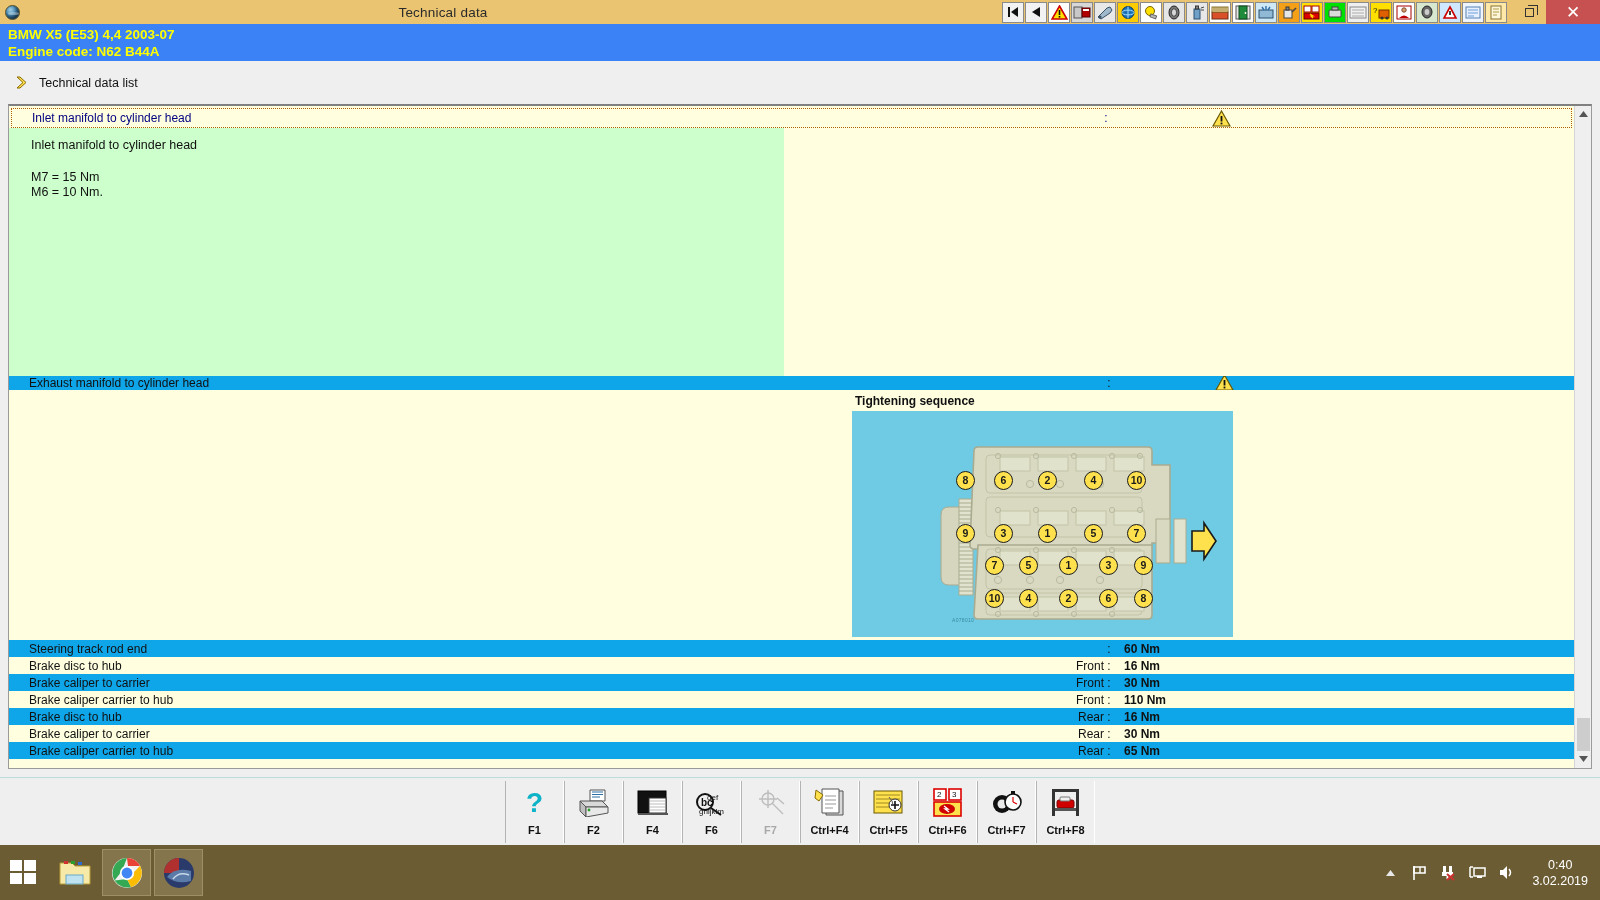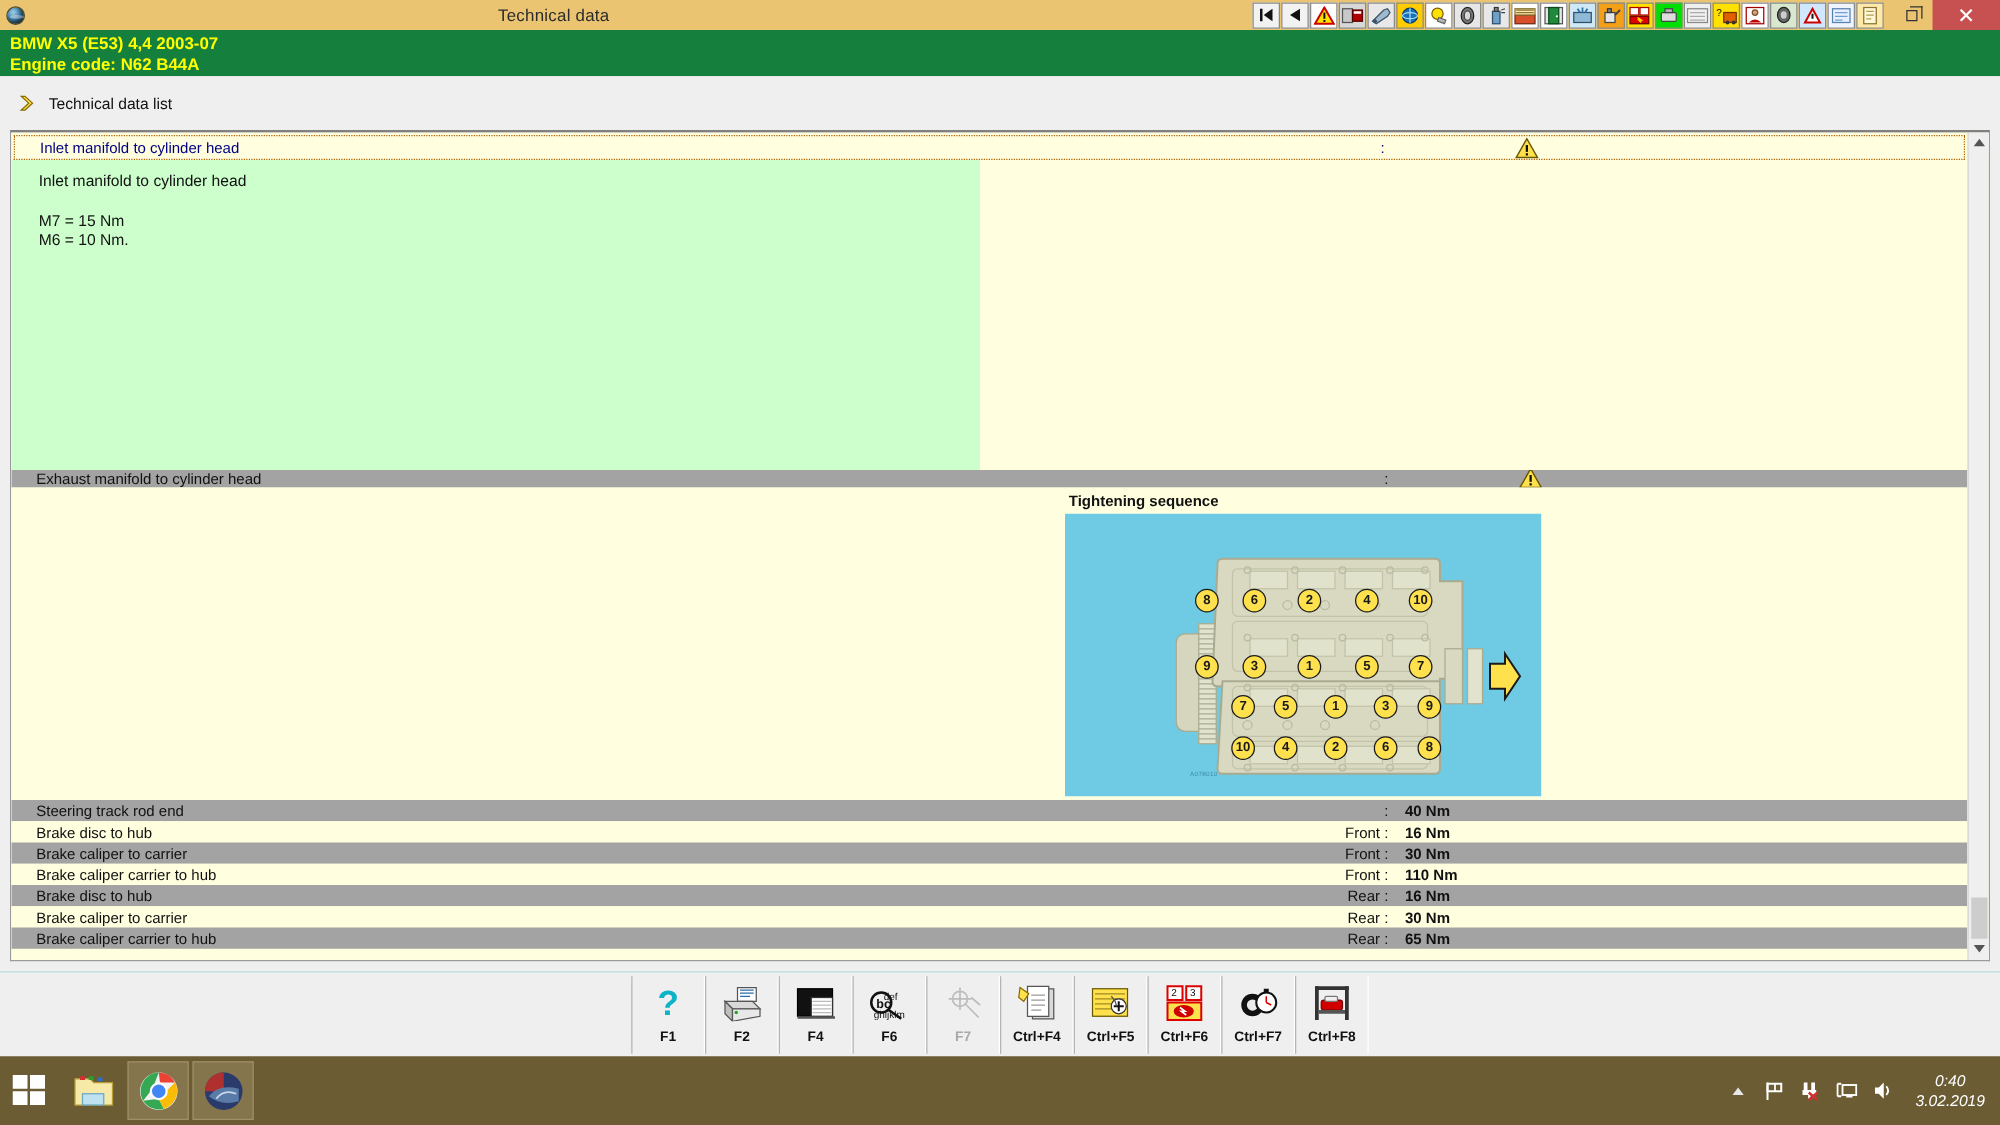--- a/index.html
+++ b/index.html
@@ -55,21 +55,21 @@
     border:1.5px solid #333; border-bottom:none; border-left:none;
   }
   #btn-close {
     width:54px; background:#c75050; color:#fff;
     display:flex; align-items:center; justify-content:center; font-size:17px;
   }
 
   
   #vehicle-header {
     position:absolute; left:0; top:24px; width:1600px; height:37px;
-    background:#15803d; color:#ffff00;
+    background:#3b82f6; color:#ffff00;
     font-weight:bold; font-size:13.5px; padding:2px 8px 0 8px;
     line-height:17px;
   }
 
   
   #breadcrumb {
     position:absolute; left:0; top:61px; width:1600px; height:43px;
     background:#efefef; display:flex; align-items:center; padding-left:14px;
   }
   #breadcrumb .arrow-ic {
@@ -90,21 +90,21 @@
   }
   .row {
     position:relative; height:17px; display:flex; align-items:center;
     font-size:12px; color:#111;
   }
   .row .label { padding-left:20px; flex:1; white-space:nowrap; }
   .row .pos { width:46px; text-align:right; font-size:12px; }
   .row .colon { width:10px; text-align:center; }
   .row .val { width:90px; padding-left:10px; font-weight:bold; font-size:12px; }
   .row.cream { background:#ffffe0; }
-  .row.cyan  { background:#a3a3a3; }
+  .row.cyan  { background:#0ea5e9; }
   .row.sel {
     background:#ffffe0; color:#000080;
     border:1px dotted #b06000;
   }
   .warn-cell { width:40px; display:flex; align-items:center; justify-content:center; }
   .warn-tri { display:block; }
 
   
   .note-block {
     position:relative; background:#ccffcc; width:775px; height:248px;
@@ -166,21 +166,21 @@
   #taskbar {
     position:absolute; left:0; top:845px; width:1600px; height:55px;
     background:#6b5c33; display:flex; align-items:center;
   }
   #start-btn { width:47px; height:55px; display:flex; align-items:center; justify-content:center; }
   .tb-app {
     width:49px; height:47px; margin-left:3px;
     display:flex; align-items:center; justify-content:center;
   }
   .tb-app.active { background:#84754c; border:1px solid #9d8f66; }
-  #tray { margin-left:auto; display:flex; align-items:center; padding-right:8px; gap:11px;font-style:italic; }
+  #tray { margin-left:auto; display:flex; align-items:center; padding-right:8px; gap:11px; }
   #tray .tic { width:18px; height:18px; display:flex; align-items:center; justify-content:center; }
   #clock { color:#fff; font-size:12.5px; text-align:center; line-height:16px; margin-left:6px; padding-right:4px;}
 </style>
 </head>
 <body>
 
 <div id="titlebar">
   <div id="app-glyph">
     <div class="globe"></div>
   </div>
@@ -517,21 +517,21 @@
         <div class="bolt" style="left:282px; top:178px;">8</div>
 
         <div class="wm">A078010</div>
       </div>
     </div>
 
     <div class="row cyan">
       <span class="label">Steering track rod end</span>
       <span class="pos"></span>
       <span class="colon">:</span>
-      <span class="val">40 Nm</span>
+      <span class="val">60 Nm</span>
       <span style="width:370px"></span>
     </div>
     <div class="row cream">
       <span class="label">Brake disc to hub</span>
       <span class="pos">Front</span>
       <span class="colon">:</span>
       <span class="val">16 Nm</span>
       <span style="width:370px"></span>
     </div>
     <div class="row cyan">

